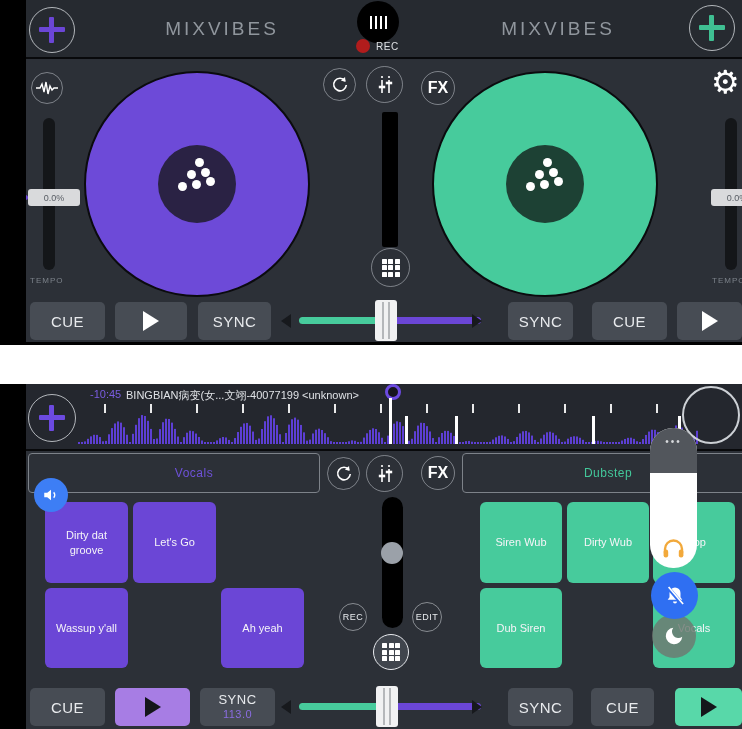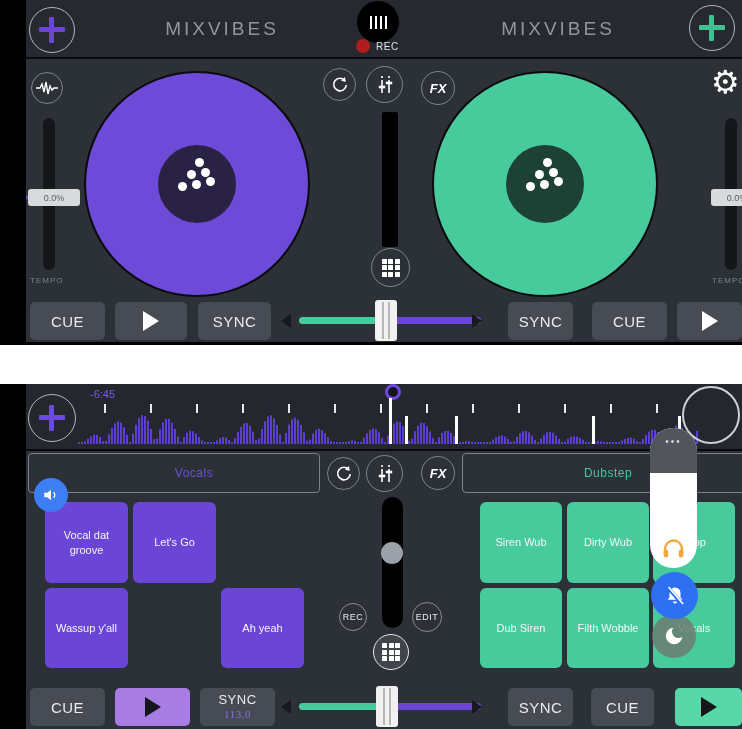--- a/index.html
+++ b/index.html
@@ -52,26 +52,26 @@
   .bankbox { position:absolute; top:69px; width:292px; height:40px; background:#2c3037; border:1px solid #7d8289;
              border-radius:4px; display:flex; align-items:center; justify-content:center; font-size:12px; letter-spacing:.5px; }
   .pad { position:absolute; border-radius:6px; display:flex; align-items:center; justify-content:center;
          text-align:center; color:#f5f4f8; font-size:11px; font-weight:300; line-height:1.35; padding:4px; }
   .pad.purple { background:#6b46d6; }
   .pad.teal { background:#47cb9c; }
 
   .smallcircle { position:absolute; border:1.5px solid rgba(225,229,234,.5); border-radius:50%;
                  display:flex; align-items:center; justify-content:center; color:#e8ebee; font-size:9px; letter-spacing:.5px; }
 
-  .fx { font-style:italic; font-weight:bold; font-size:13px; }
+  .fx { font-weight:bold; font-size:16px; }
   .gear { font-family:"DejaVu Sans", sans-serif; font-size:32px; color:#fff; line-height:1; }
 
   .sync2 { flex-direction:column; line-height:1.15; }
   .sync2 .l1 { font-size:13px; }
-  .sync2 .l2 { font-size:11px; color:#8a6ce0;font-family:Liberation Serif, serif; }
+  .sync2 .l2 { font-size:11px; color:#8a6ce0; }
 
   .pill { position:absolute; left:650px; top:44px; width:47px; height:140px; background:#fff; border-radius:23px; z-index:50; overflow:hidden; }
   .pill .darktop { position:absolute; left:0; top:0; width:100%; height:45px; background:#52565c; }
   .pill .dots { position:absolute; top:8px; width:100%; text-align:center; color:#d8dadd; font-size:10px; letter-spacing:2px; }
   .roundbtn { position:absolute; border-radius:50%; display:flex; align-items:center; justify-content:center; }
 </style>
 </head>
 <body>
 
 <div class="stage">
@@ -202,21 +202,22 @@
   <div class="panel" id="panel2">
     <div class="hdr2"></div>
 
     <div class="ring" style="left:28px; top:10px; width:48px; height:48px; z-index:41;">
       <div class="plus" style="left:9.5px; top:9.5px;">
         <i class="h" style="background:#6c4ae0;"></i>
           <i class="v" style="background:#6c4ae0;"></i>
       </div>
     </div>
 
-    <div style="position:absolute; left:90px; top:4px; font-size:11px; color:#7a5ce0;">-6:45</div>
+    <div style="position:absolute; left:90px; top:4px; font-size:11px; color:#7a5ce0;">-10:45</div>
+    <div style="position:absolute; left:126px; top:4px; font-size:11px; color:#dfe2e6; white-space:nowrap;">BINGBIAN病变(女...文翊-40077199 &lt;unknown&gt;</div>
     <div style="position:absolute; left:385px; top:0px; width:16px; height:16px; border-radius:50%; border:3px solid #6c4ae0; background:#17151f;"></div>
 
     <div id="waveform" style="position:absolute; left:78px; top:12px; width:622px; height:50px;"><svg width="622" height="50" viewBox="0 0 622 50">
           <rect x="0" y="46" width="2" height="2" fill="#5d3fd4"></rect>
           <rect x="3" y="46" width="2" height="2" fill="#5d3fd4"></rect>
           <rect x="6" y="45.40656490692977" width="2" height="2.593435093070224" fill="#5d3fd4"></rect>
           <rect x="9" y="42.829569845535055" width="2" height="5.170430154464945" fill="#5d3fd4"></rect>
           <rect x="12" y="40.3446867088099" width="2" height="7.655313291190094" fill="#5d3fd4"></rect>
           <rect x="15" y="38.79191715150661" width="2" height="9.208082848493387" fill="#5d3fd4"></rect>
           <rect x="18" y="38.88876278306453" width="2" height="9.111237216935471" fill="#5d3fd4"></rect>
@@ -444,30 +445,29 @@
     <div class="bankbox" style="left:28px; color:#6e51d8;padding-left:40px;">Vocals</div>
     <div class="bankbox" style="left:462px; color:#43c79a;">Dubstep</div>
 
     <div class="roundbtn" style="left:34px; top:94px; width:34px; height:34px; background:#3d7ef5; z-index:45;">
       <svg width="18" height="18" viewBox="0 0 24 24">
         <path d="M3 9v6h4l5 4V5L7 9H3z" fill="#fff"></path>
         <path d="M15.5 8.5 a5 5 0 0 1 0 7" stroke="#fff" fill="none" stroke-width="2"></path>
       </svg>
     </div>
 
-    <div class="pad purple" style="left:45px;  top:118px; width:83px; height:81px;">Vocal dat groove</div>
+    <div class="pad purple" style="left:45px;  top:118px; width:83px; height:81px;">Dirty dat groove</div>
     <div class="pad purple" style="left:133px; top:118px; width:83px; height:81px;">Let's Go</div>
     <div class="pad purple" style="left:45px;  top:204px; width:83px; height:80px;">Wassup y'all</div>
     <div class="pad purple" style="left:221px; top:204px; width:83px; height:80px;">Ah yeah</div>
 
     <div class="pad teal" style="left:480px; top:118px; width:82px; height:81px;">Siren Wub</div>
     <div class="pad teal" style="left:567px; top:118px; width:82px; height:81px;">Dirty Wub</div>
     <div class="pad teal" style="left:653px; top:118px; width:82px; height:81px;">Drop</div>
     <div class="pad teal" style="left:480px; top:204px; width:82px; height:80px;">Dub Siren</div>
-    <div class="pad teal" style="left:567px; top:204px; width:82px; height:80px;">Filth Wobble</div>
     <div class="pad teal" style="left:653px; top:204px; width:82px; height:80px;">Vocals</div>
 
     <div class="cbtn" style="left:327px; top:73px; width:33px; height:33px;">
       <svg width="18" height="18" viewBox="0 0 20 20">
         <path d="M15.6 5.2 A7 7 0 1 0 17 10" fill="none" stroke="#fff" stroke-width="1.8"></path>
         <path d="M15.6 1.2 l0.6 5.4 -5.2-1.6 z" fill="#fff"></path>
       </svg>
     </div>
     <div class="cbtn" style="left:366px; top:71px; width:37px; height:37px;">
       <svg width="18" height="20" viewBox="0 0 18 20">

